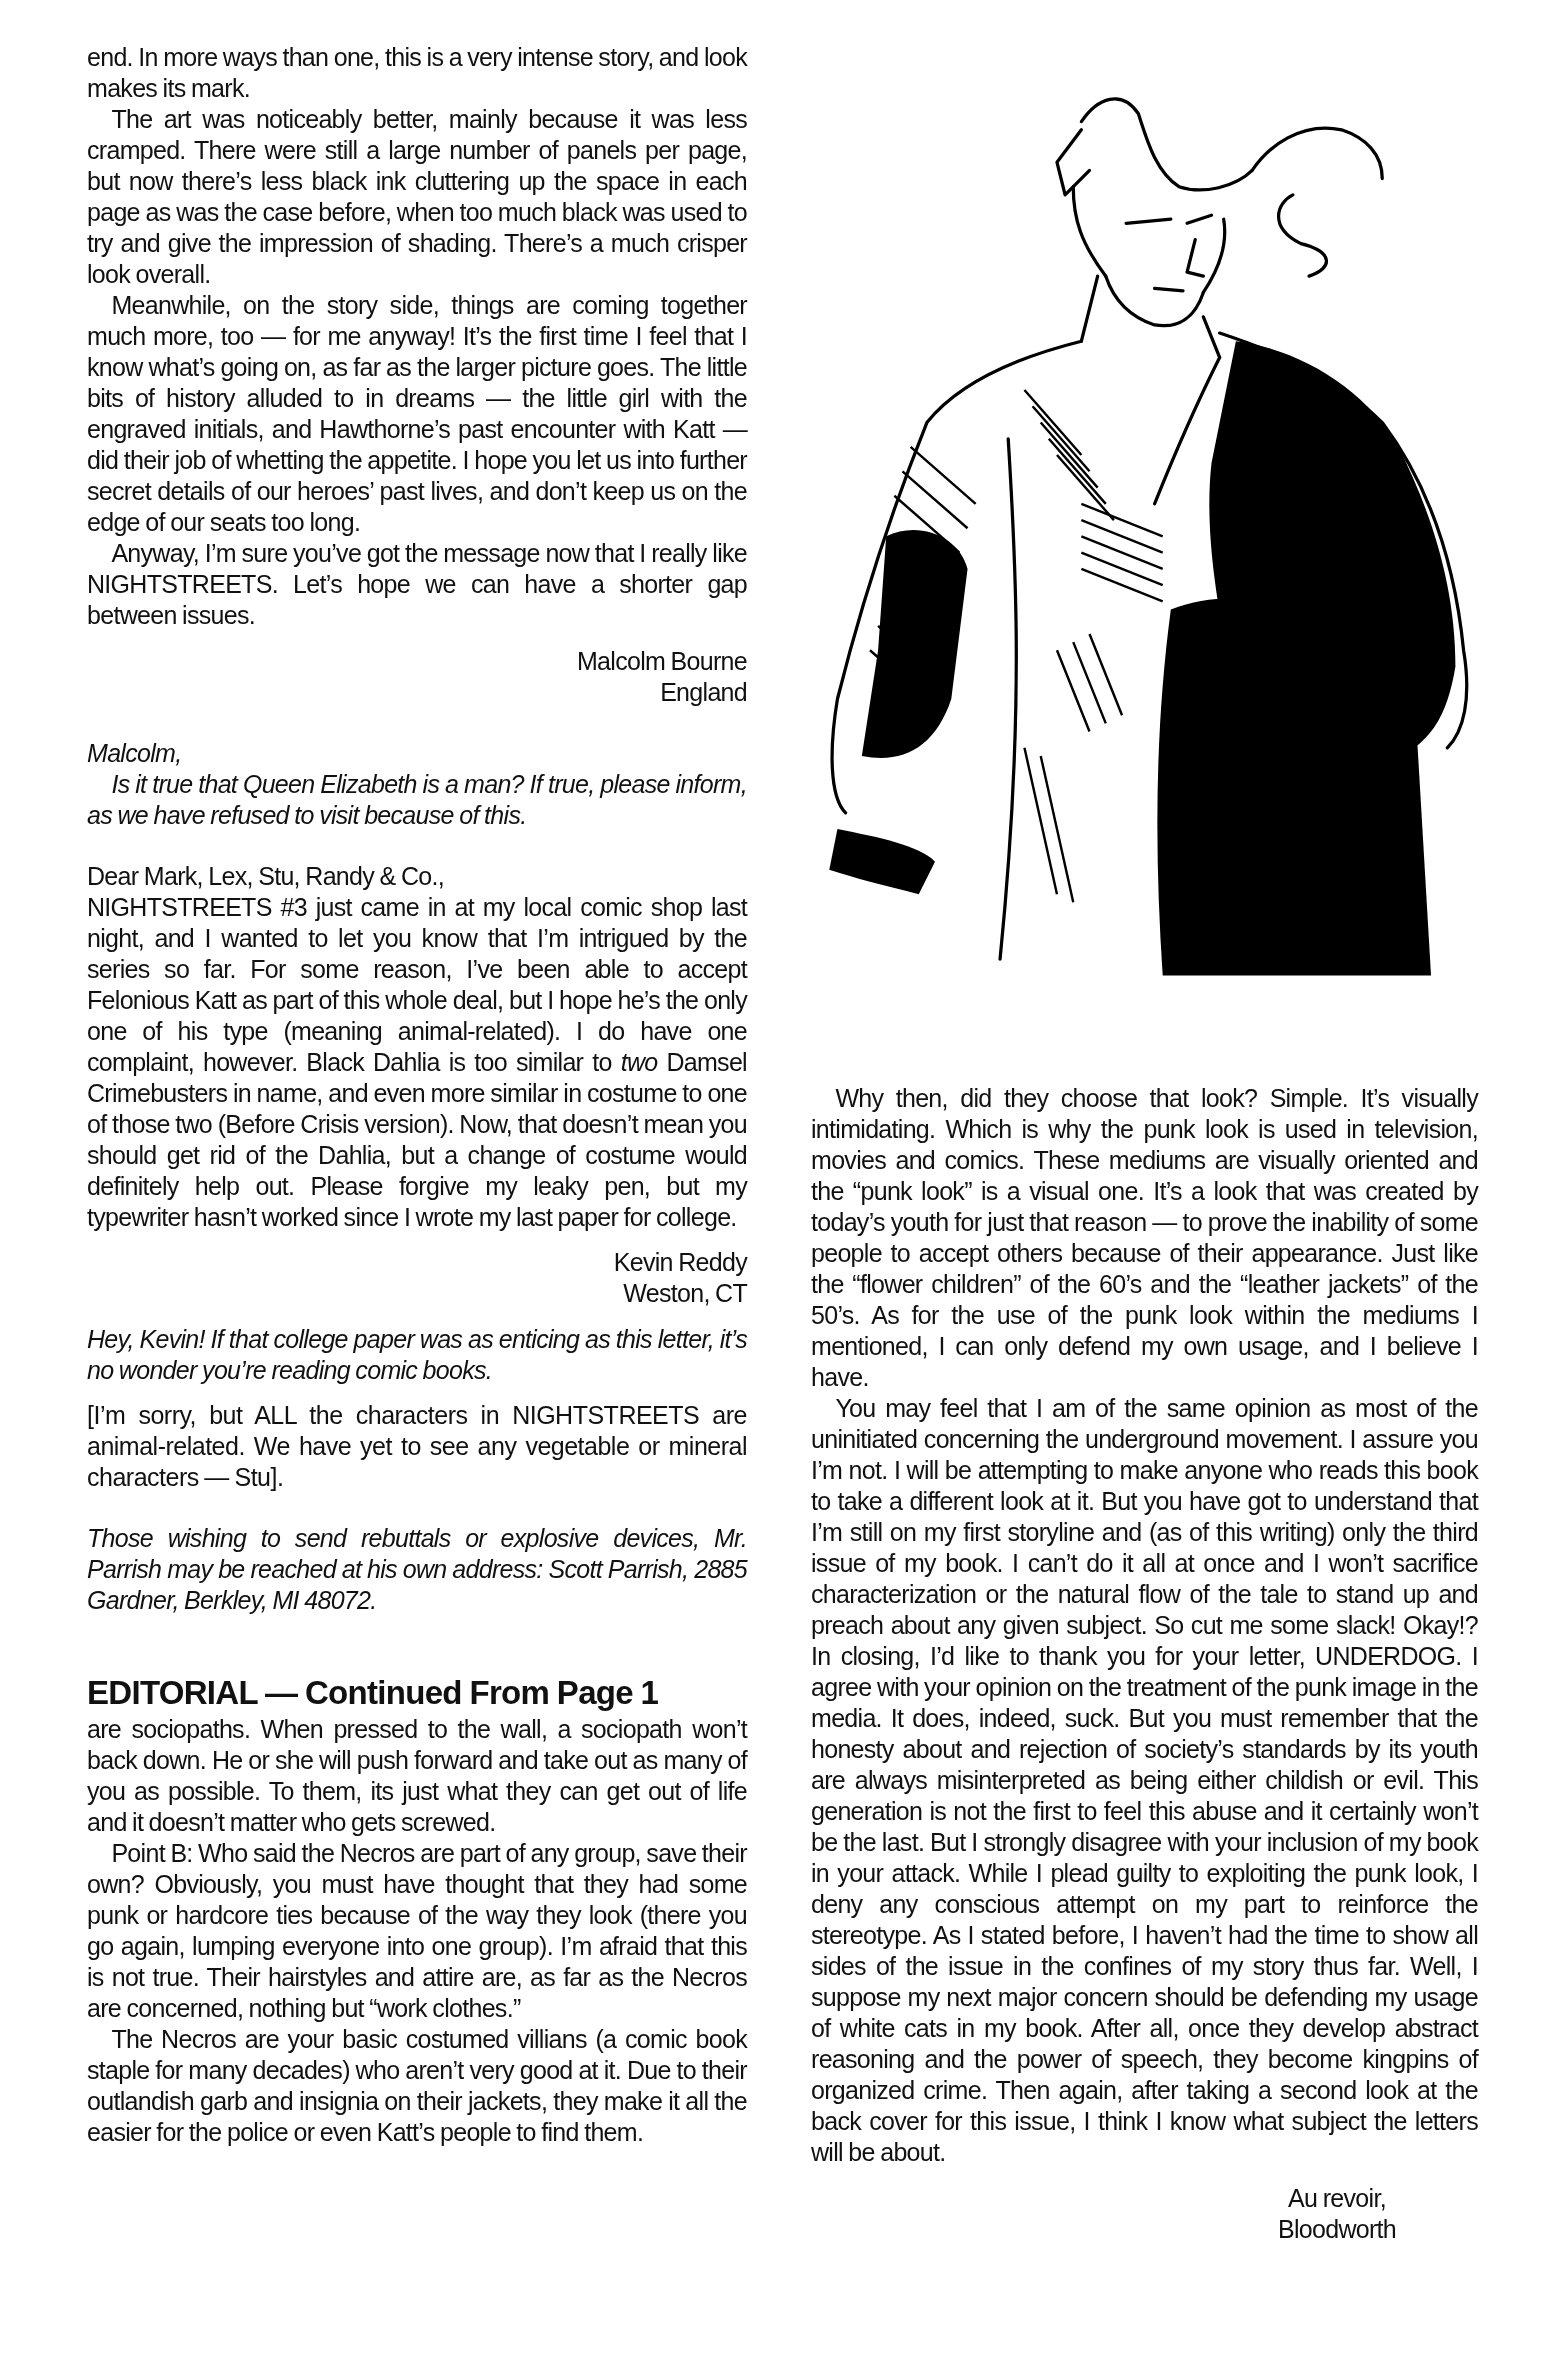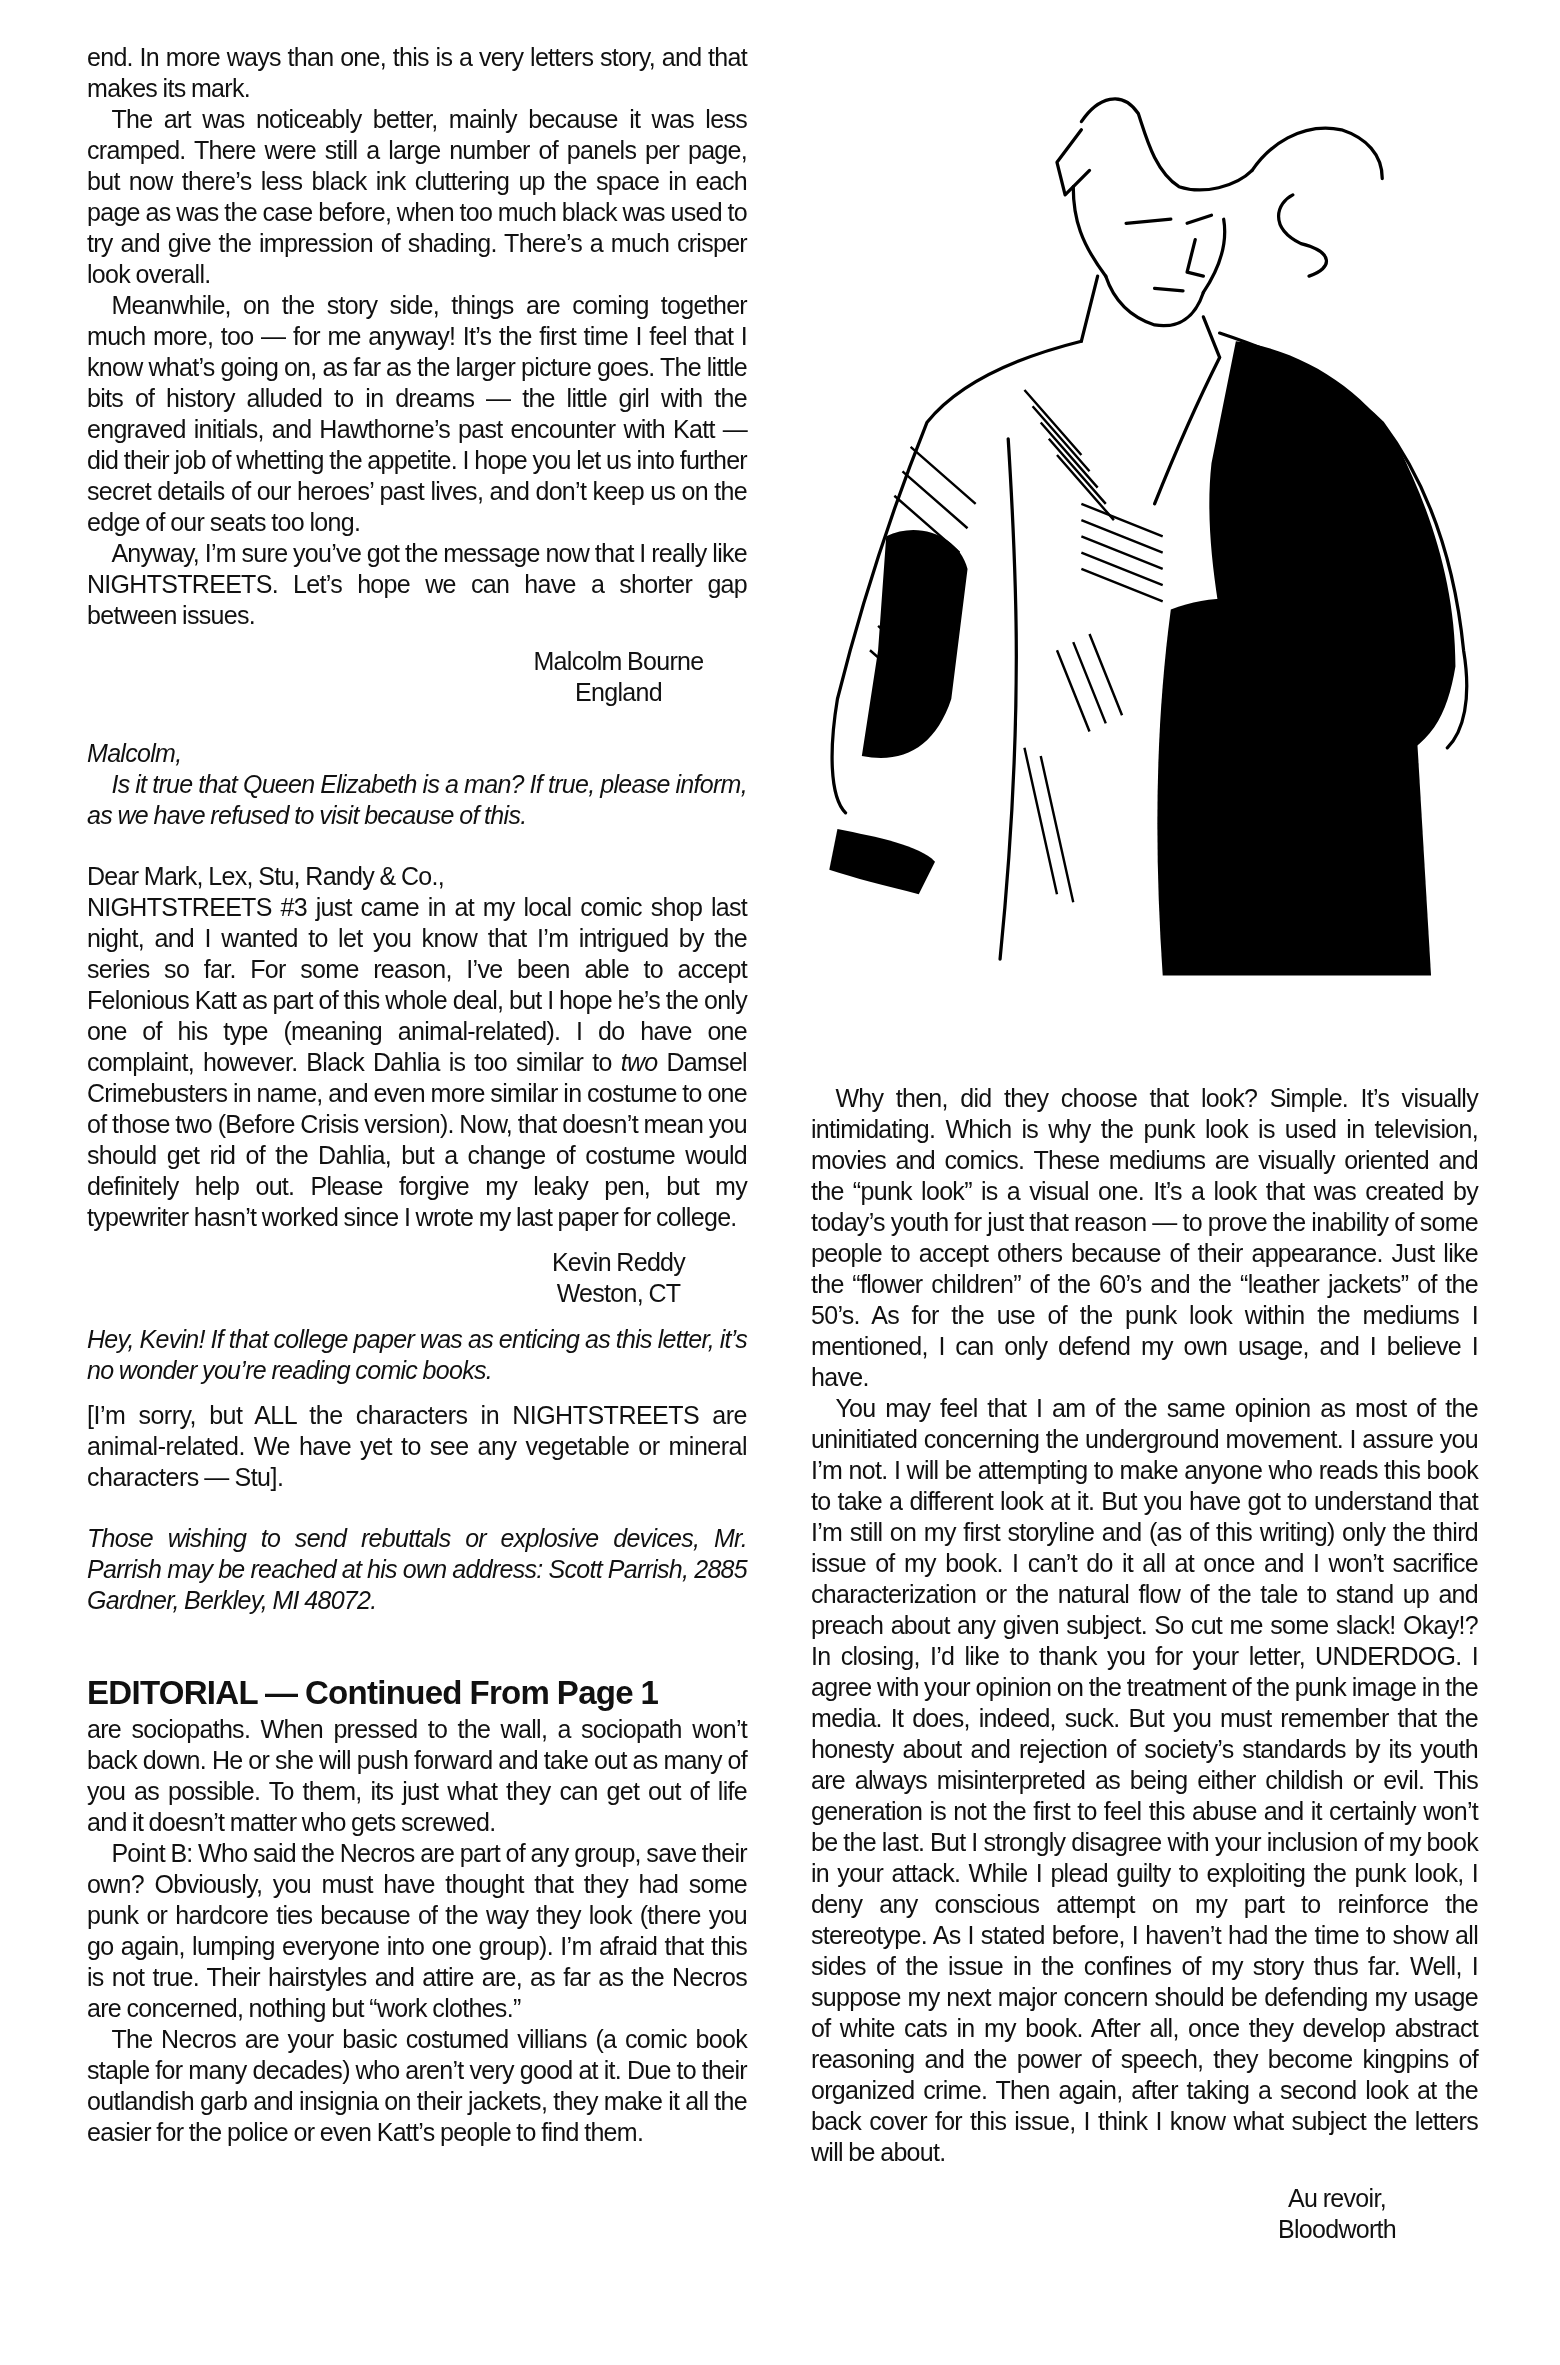--- a/index.html
+++ b/index.html
@@ -11,21 +11,21 @@
     line-height: 31px;
     letter-spacing: -0.7px;
     word-spacing: -0.8px;
     text-align: justify;
     color: #111111;
   }
   #left-col { left: 87px; top: 42px; width: 660px; }
   #right-col { left: 811px; top: 1083px; width: 667px; }
   p { margin: 0; }
   .indent { text-indent: 24.4px; }
-  .sig { padding-left: 403px; text-align: center; }
+  .sig { padding-left: 403px; text-align: right; }
   .sig-r { padding-left: 385px; text-align: center; }
   .gap-s { height: 14.6px; }
   .gap-m { height: 30px; }
   .gap-l { height: 57px; }
   .ital { font-style: italic; }
   .heading {
     font-family: "Liberation Sans", sans-serif;
     font-weight: bold;
     font-size: 33px;
     line-height: 39px;
@@ -37,21 +37,21 @@
   #illustration {
     position: absolute; left: 813px; top: 81px; width: 675px; height: 927px;
   }
   #illustration svg { width: 100%; height: 100%; display: block; }
 </style>
 </head>
 <body>
 
 <div id="left-col" class="col">
   <div>
-    <p>end. In more ways than one, this is a very letters story, and that makes its mark.</p>
+    <p>end. In more ways than one, this is a very intense story, and look makes its mark.</p>
     <p class="indent">The art was noticeably better, mainly because it was less cramped. There were still a large number of panels per page, but now there’s less black ink cluttering up the space in each page as was the case before, when too much black was used to try and give the impression of shading. There’s a much crisper look overall.</p>
     <p class="indent">Meanwhile, on the story side, things are coming together much more, too — for me anyway! It’s the first time I feel that I know what’s going on, as far as the larger picture goes. The little bits of history alluded to in dreams — the little girl with the engraved initials, and Hawthorne’s past encounter with Katt — did their job of whetting the appetite. I hope you let us into further secret details of our heroes’ past lives, and don’t keep us on the edge of our seats too long.</p>
     <p class="indent">Anyway, I’m sure you’ve got the message now that I really like NIGHTSTREETS. Let’s hope we can have a shorter gap between issues.</p>
     <div class="gap-s"></div>
     <p class="sig">Malcolm Bourne</p>
     <p class="sig">England</p>
   </div>
 
   <div class="gap-m"></div>
 

